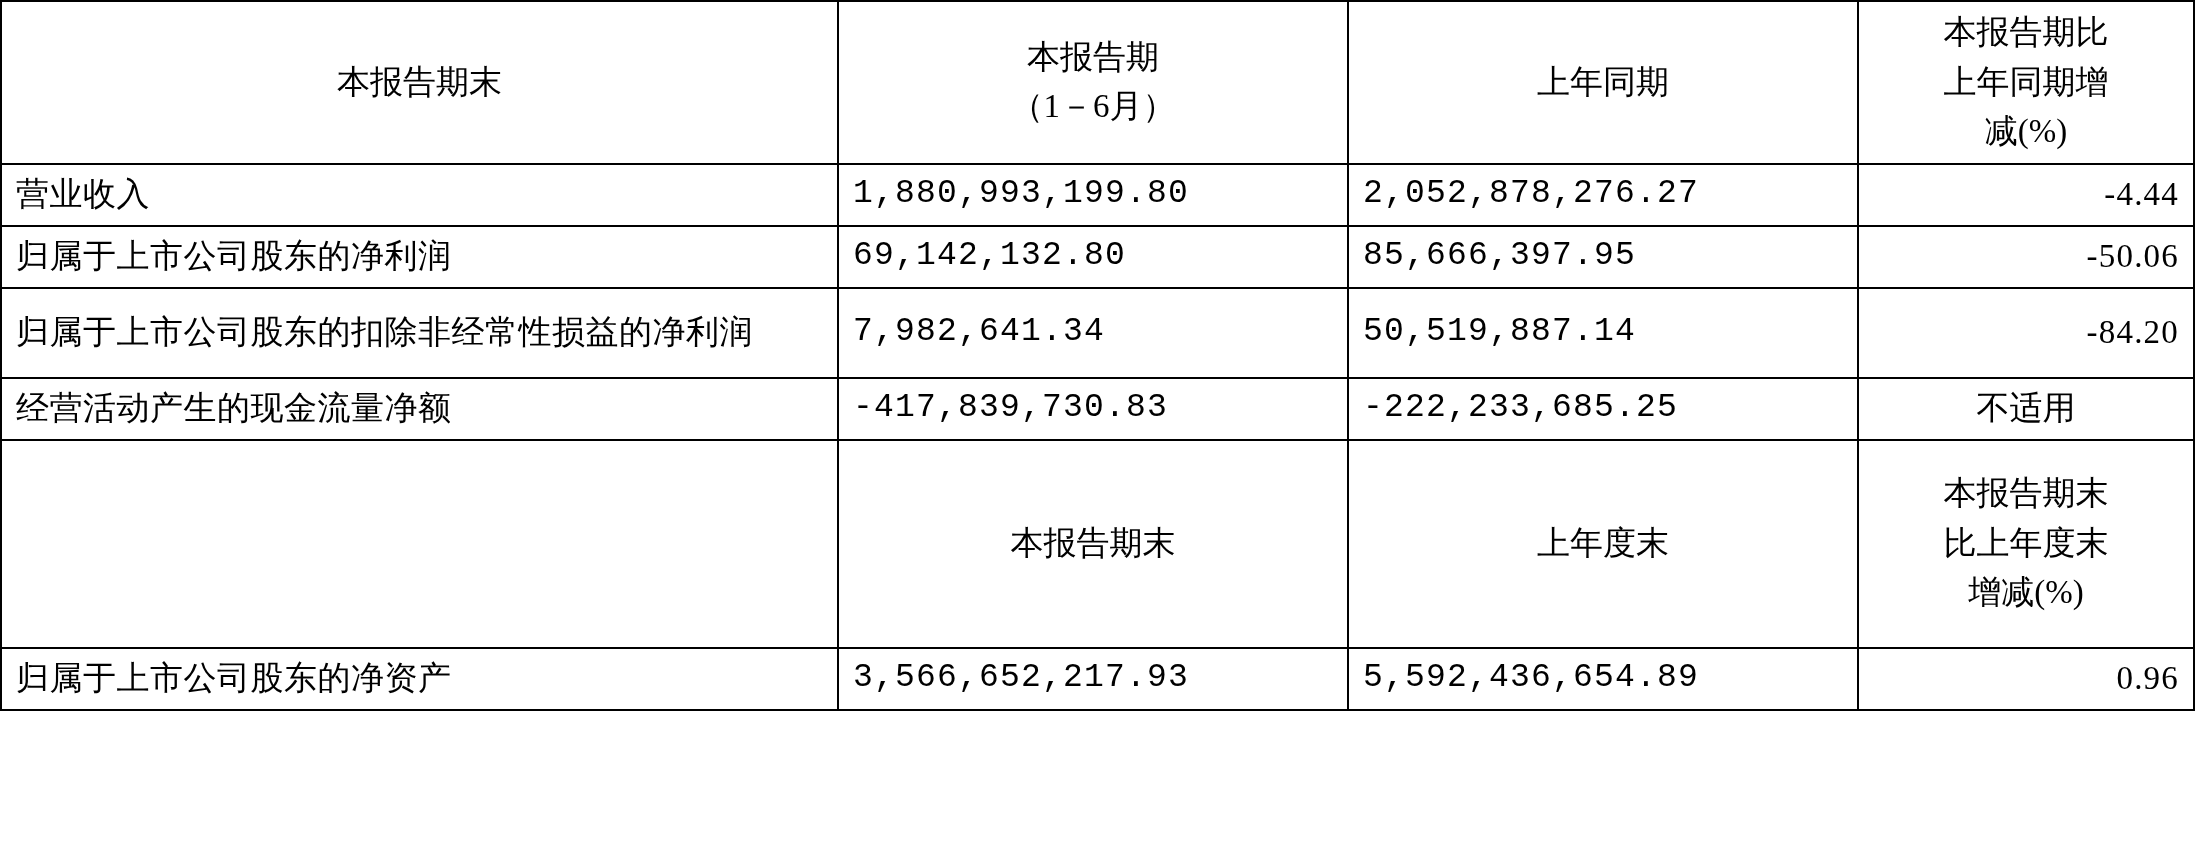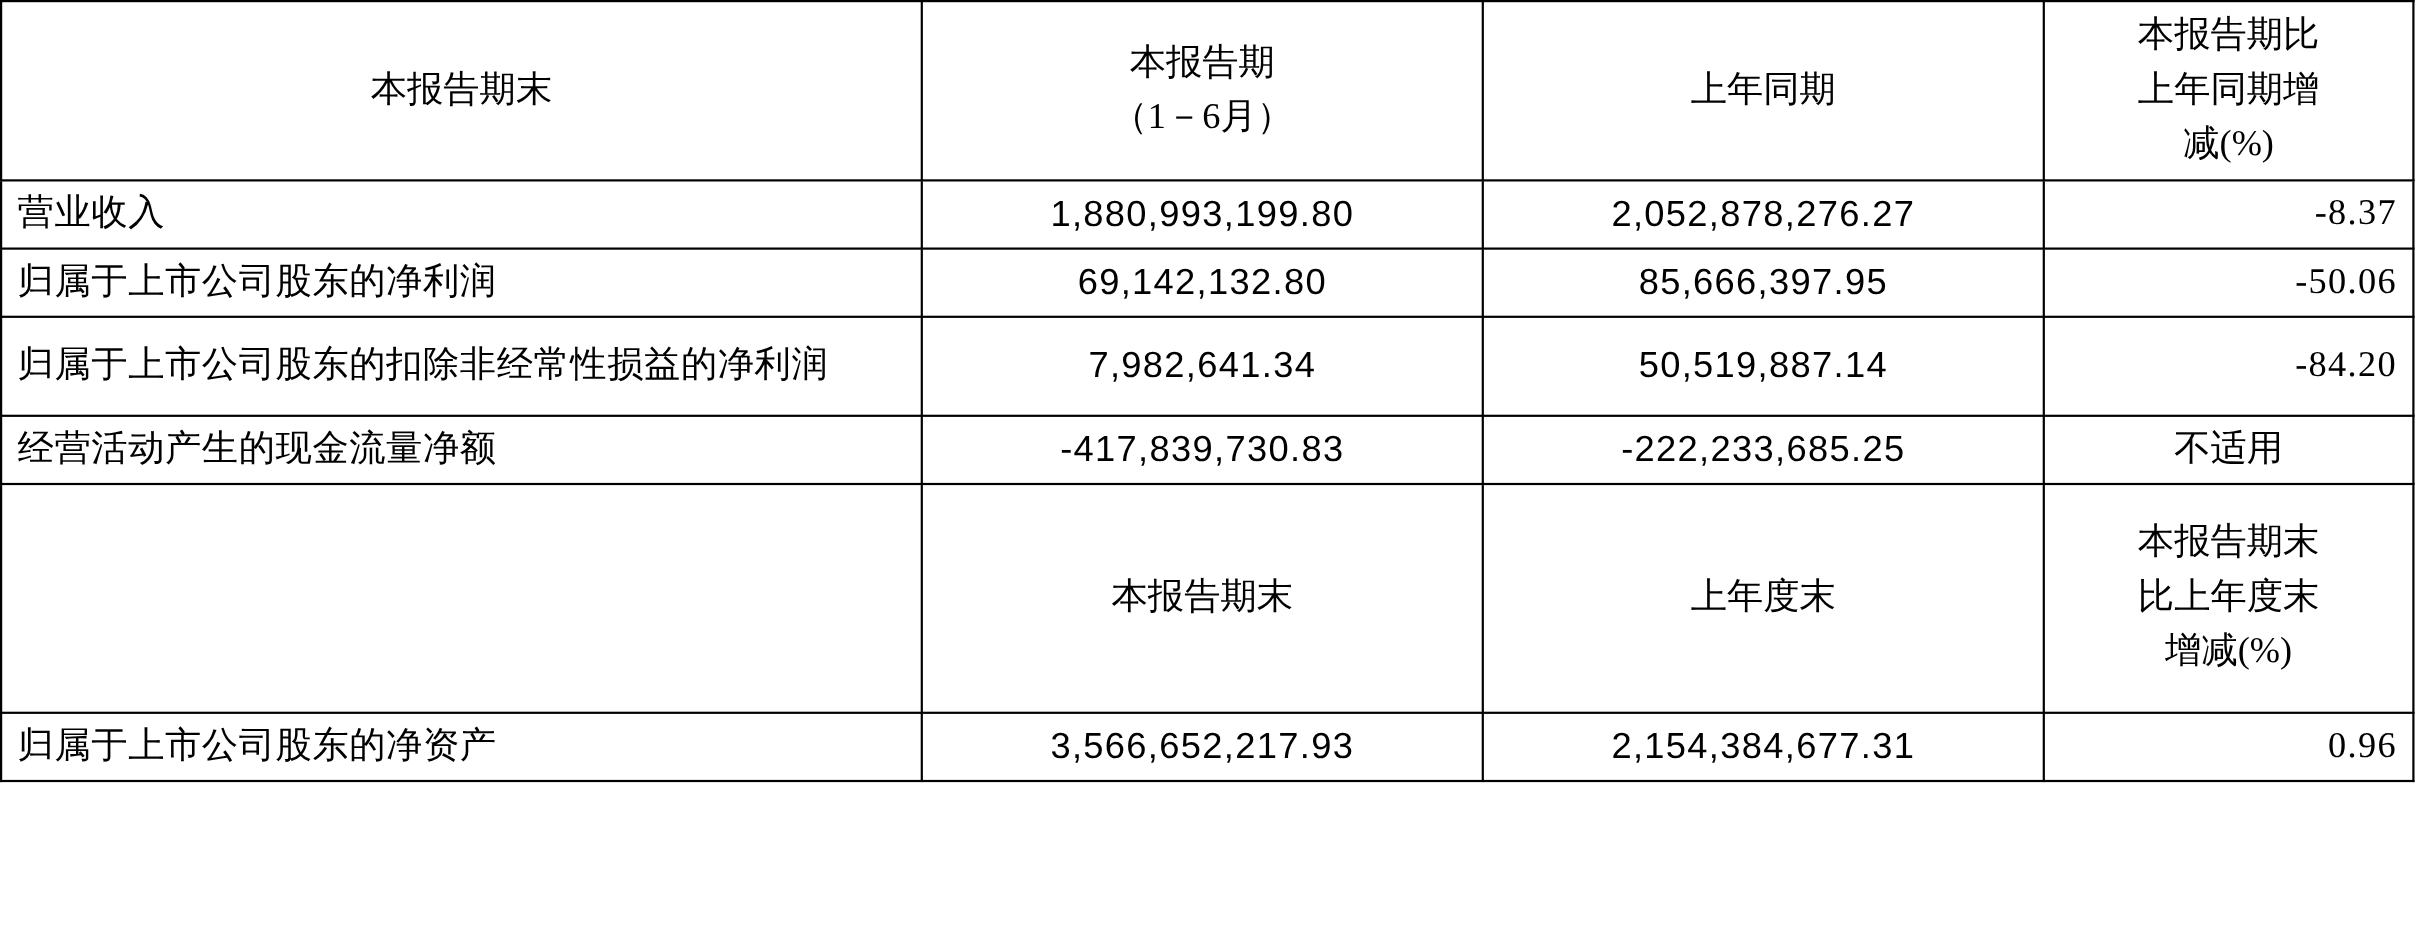--- a/index.html
+++ b/index.html
@@ -43,22 +43,22 @@
   .hdr-cell {
     text-align: center;
     font-size: 33px;
     line-height: 1.5;
   }
   .row-label {
     text-align: left;
     letter-spacing: 0.5px;
   }
   .num {
-    text-align: center;
-    font-family: Liberation Sans, sans-serif;
+    text-align: left;
+    font-family: Liberation Mono, monospace;
     letter-spacing: 1.2px;
     padding-right: 18px;
   }
   .num-center {
     text-align: center;
     margin-left: 27px;
   }
   .pct {
     text-align: right;
     padding-right: 18px;
@@ -95,21 +95,21 @@
           <span class="hdr-line">本报告期比</span>
           <span class="hdr-line">上年同期增</span>
           <span class="hdr-line">减(%)</span>
         </td>
       </tr>
 
       <tr class="data-row">
         <td class="row-label">营业收入</td>
         <td class="num">1,880,993,199.80</td>
         <td class="num">2,052,878,276.27</td>
-        <td class="pct">-8.37</td>
+        <td class="pct">-4.44</td>
       </tr>
 
       <tr class="data-row">
         <td class="row-label">归属于上市公司股东的净利润</td>
         <td class="num">69,142,132.80</td>
         <td class="num">85,666,397.95</td>
         <td class="pct">-50.06</td>
       </tr>
 
       <tr class="two-line-row">
@@ -133,18 +133,18 @@
         <td class="hdr-cell">
           <span class="hdr-line">本报告期末</span>
           <span class="hdr-line">比上年度末</span>
           <span class="hdr-line">增减(%)</span>
         </td>
       </tr>
 
       <tr class="last-row">
         <td class="row-label">归属于上市公司股东的净资产</td>
         <td class="num">3,566,652,217.93</td>
-        <td class="num">2,154,384,677.31</td>
+        <td class="num">5,592,436,654.89</td>
         <td class="pct">0.96</td>
       </tr>
     </tbody>
   </table>
 </div>
 
 </body></html>

